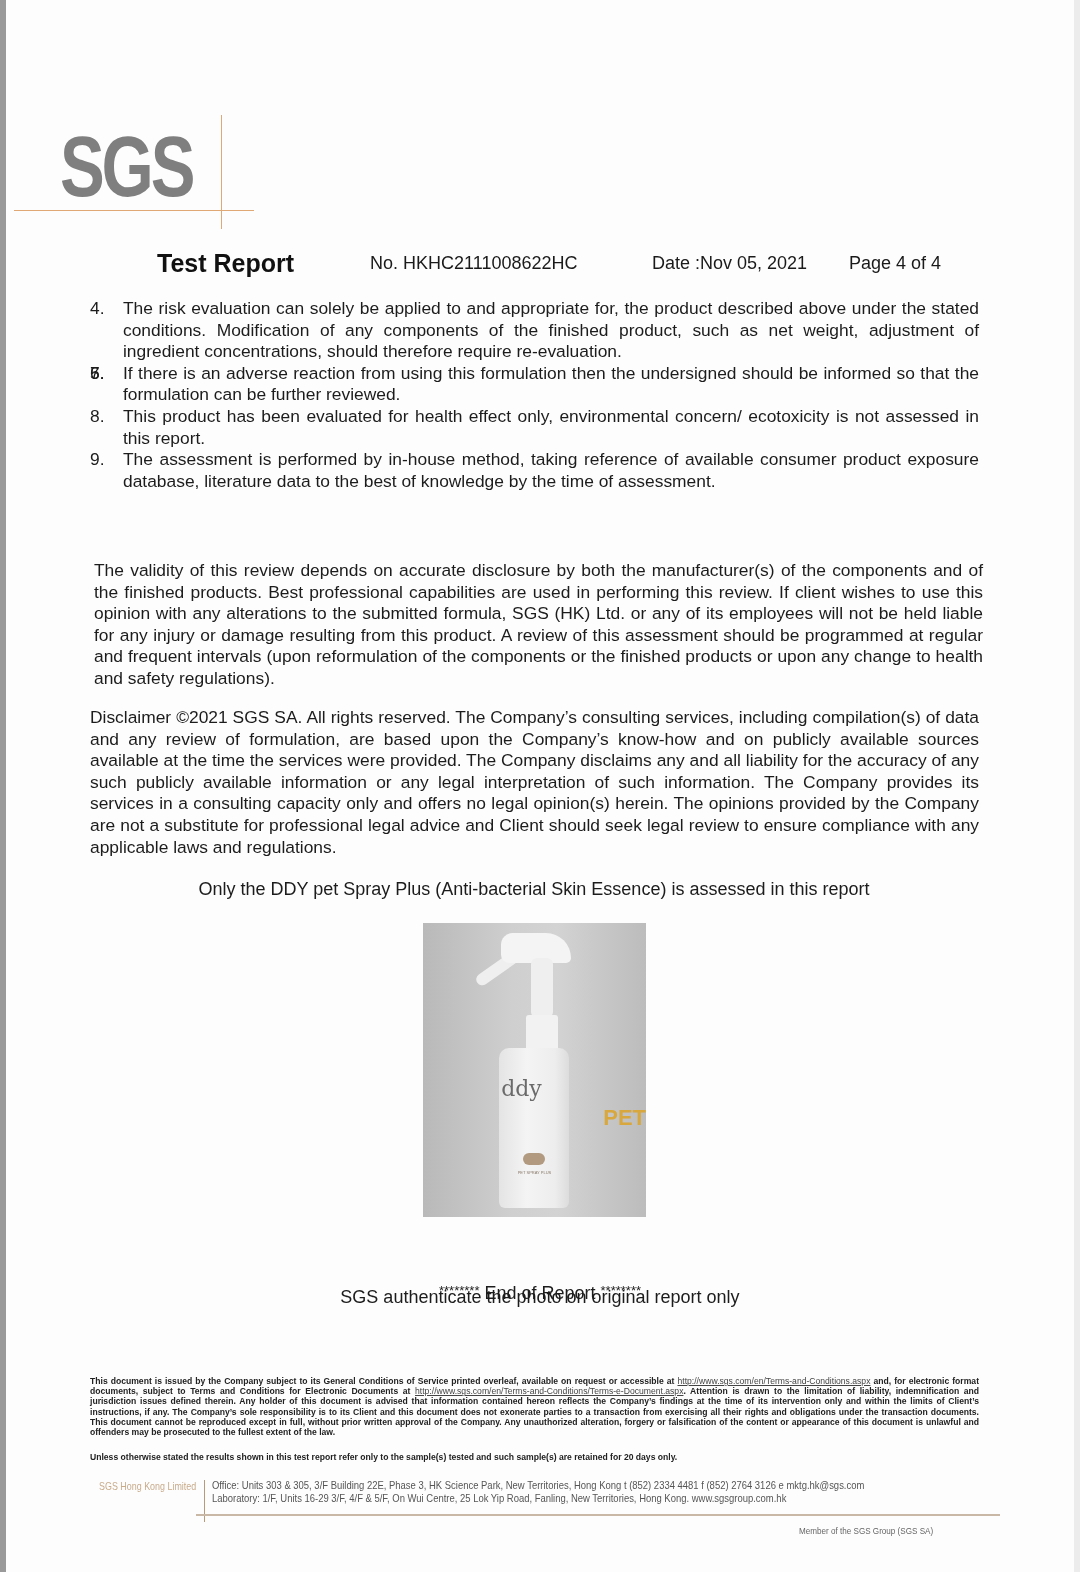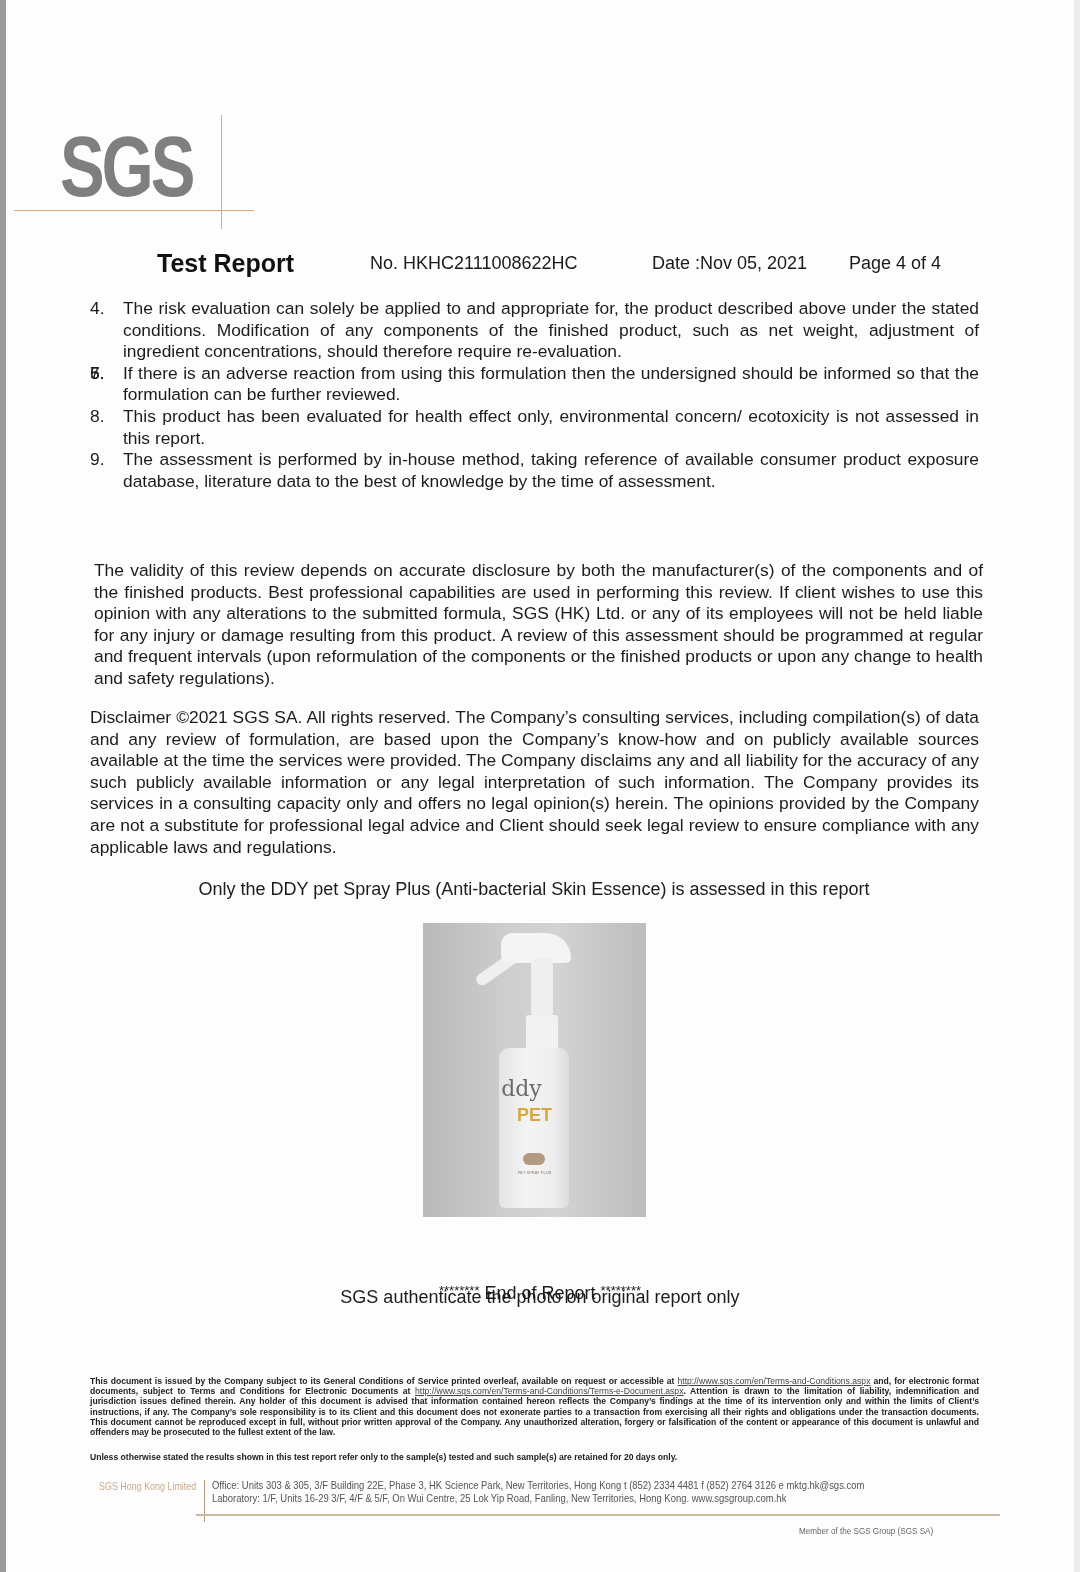--- a/index.html
+++ b/index.html
@@ -42,21 +42,21 @@
 
   
   .photo { position: absolute; left: 423px; top: 923px; width: 223px; height: 294px;
     background: linear-gradient(90deg, #b9b9b9 0%, #cfcfcf 40%, #d3d3d3 60%, #bcbcbc 100%); overflow: hidden; }
   .bottle { position: absolute; left: 76px; top: 125px; width: 70px; height: 160px; background: linear-gradient(90deg,#e4e4e4,#f4f4f4 40%,#ededed 80%,#dcdcdc); border-radius: 10px 10px 6px 6px; }
   .neck { position: absolute; left: 103px; top: 92px; width: 32px; height: 36px; background: #f2f2f2; border-radius: 3px; }
   .trigger-head { position: absolute; left: 78px; top: 10px; width: 70px; height: 30px; background: #f4f4f4; border-radius: 14px 30px 6px 10px; }
   .trigger-stem { position: absolute; left: 108px; top: 35px; width: 22px; height: 60px; background: #efefef; border-radius: 6px; }
   .trigger-nozzle { position: absolute; left: 50px; top: 40px; width: 48px; height: 12px; background: #efefef; transform: rotate(-35deg); border-radius: 6px; }
   .label-ddy { position: absolute; left: 0; width: 197px; top: 138px; text-align: center; font-family: "DejaVu Serif", serif; font-size: 22px; color: #6a6a6a; margin-top: 15px; }
-  .label-pet { position: absolute; left: 0; width: 223px; top: 182px; text-align: center; font-family: "Liberation Sans", sans-serif; font-weight: bold; font-size: 18px; color: #d8a83e; }
+  .label-pet { position: absolute; left: 0; width: 223px; top: 182px; text-align: right; font-family: "Liberation Sans", sans-serif; font-weight: bold; font-size: 22px; color: #d8a83e; }
   .label-flower { position: absolute; left: 100px; top: 230px; width: 22px; height: 12px; border-radius: 6px; background: #b29a80; }
   .label-small { position: absolute; left: 0; width: 223px; top: 247px; text-align: center; font-size: 4px; color: #8a7a6a; }
 
   .auth-line { top: 1240px; margin-top: 47px; }
   .end-line { top: 1283px; }
   .end-line .stars { font-size: 13px; vertical-align: 4px; }
 
   
   .legal { position: absolute; left: 90px; width: 889px; font-size: 8.6px; line-height: 10.2px; font-weight: bold; color: #222; text-align: justify; margin: 0; }
   .legal-1 { top: 1376px; }

